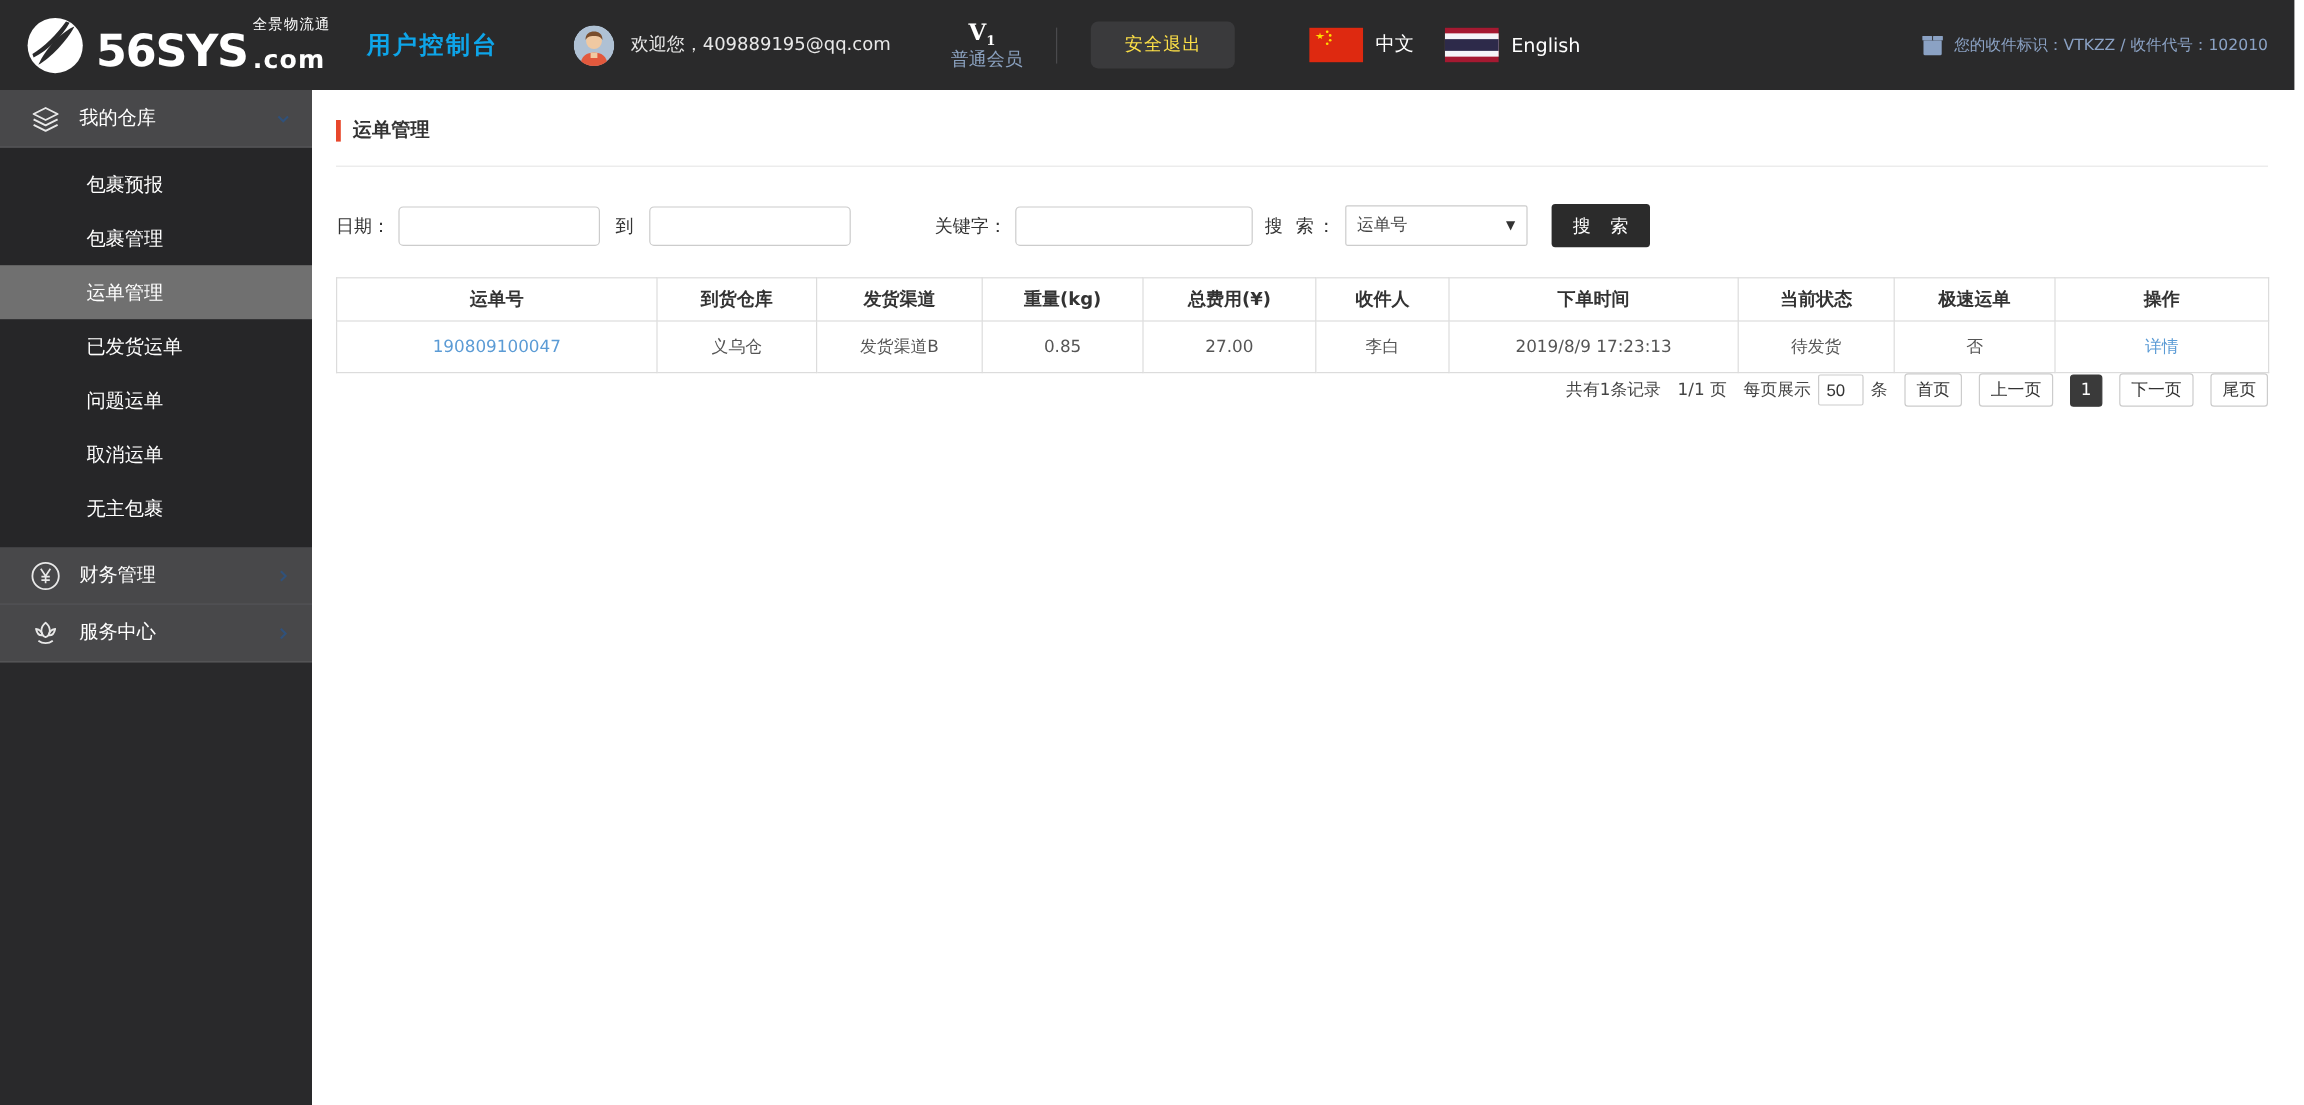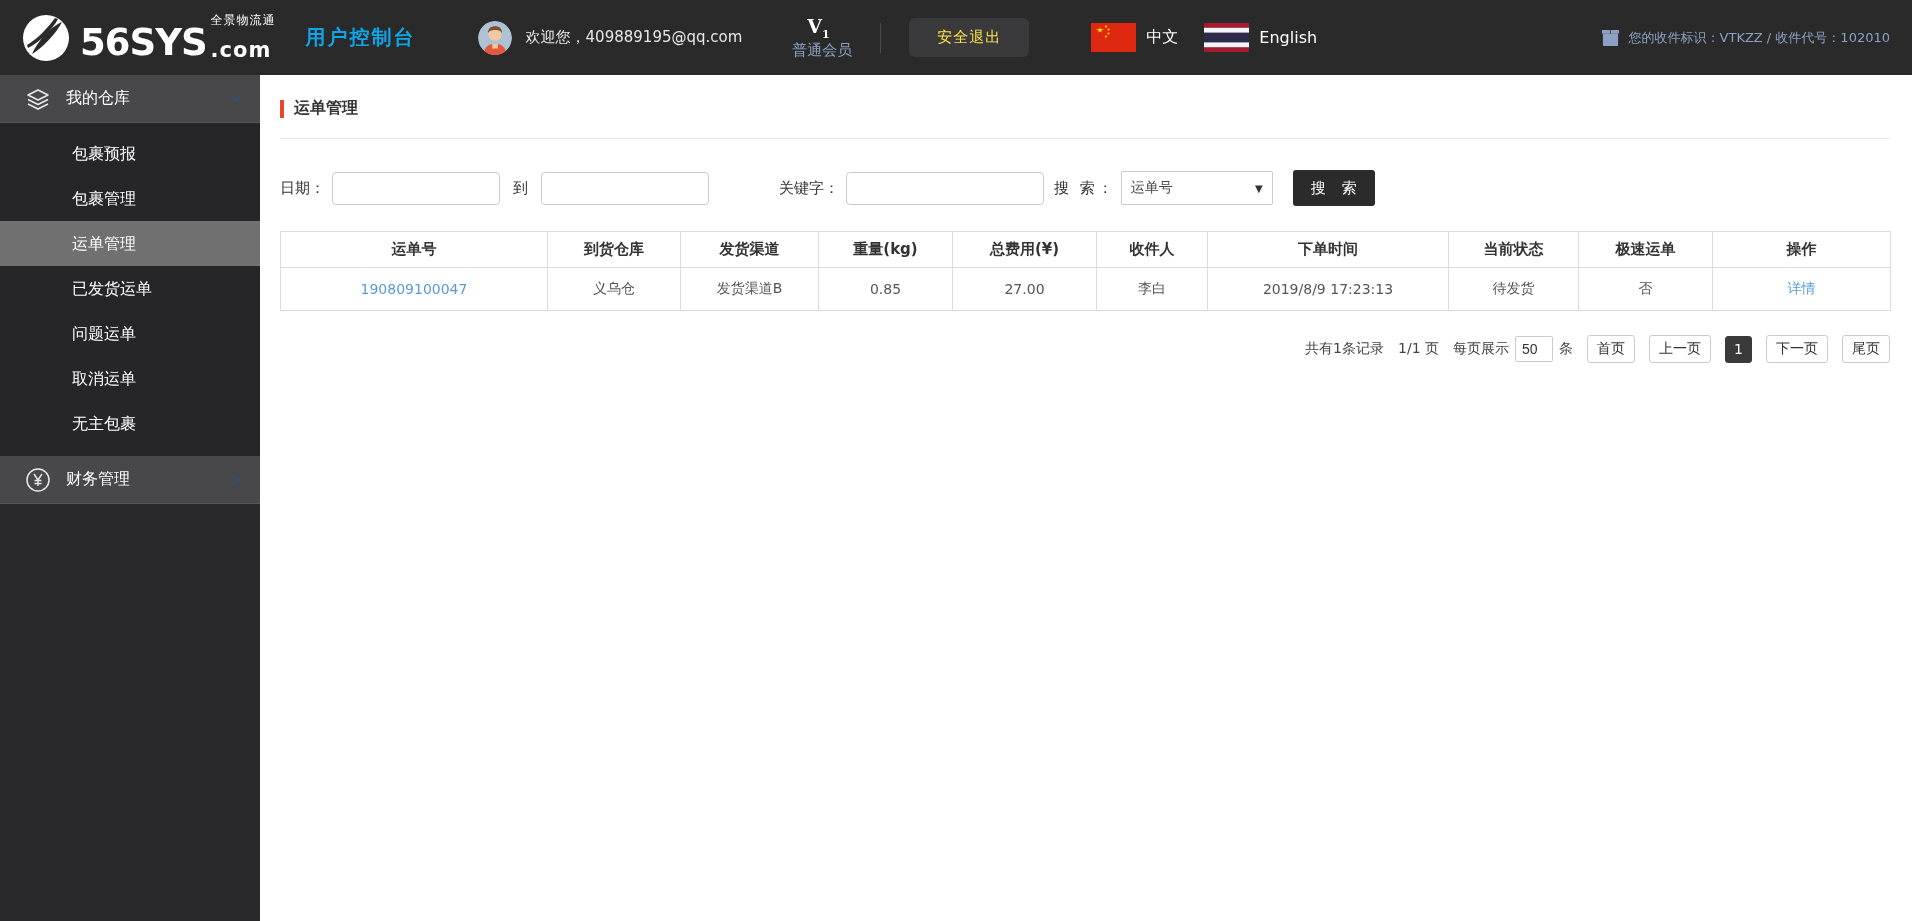--- a/index.html
+++ b/index.html
@@ -79,21 +79,21 @@
   .tab { font-size:15px; color:#333; margin-right:34px; padding:7px 15px; cursor:pointer; border-radius:3px; }
   .tab.active { background:#2b2b2b; color:#fff; }
 
   table.grid { width:1610px; margin-top:25px; border-collapse:collapse; table-layout:fixed; }
   table.grid th { height:36px; border:1px solid #dcdcdc; font-size:15px; color:#333;
     font-weight:bold; text-align:center; background:#fff; }
   table.grid td { height:43px; border:1px solid #dcdcdc; font-size:14px; color:#555;
     text-align:center; background:#fff; }
   .cell-link { color:#5b9bd5; cursor:pointer; text-decoration:none; }
 
-  .pagination { width:1610px; margin-top:24px; display:flex; justify-content:flex-end;
+  .pagination { width:1610px; display:flex; justify-content:flex-end;
     align-items:center; font-size:14px; color:#444; }
   .pg-text { margin-left:14px; }
   .pg-perpage-input { width:38px; height:26px; border:1px solid #ccc; border-radius:2px;
     text-align:left; padding-left:6px; font-size:14px; color:#333; margin:0 6px 0 6px; outline:none; }
   .pg-btn { border:1px solid #ccc; background:#fff; color:#333; font-size:14px;
     padding:4px 9px; border-radius:3px; margin-left:14px; cursor:pointer; }
   .pg-current { background:#3a3a3a; color:#fff; border:1px solid #3a3a3a; width:27px; height:27px;
     display:inline-flex; align-items:center; justify-content:center; border-radius:3px;
     margin-left:14px; font-size:14px; cursor:pointer; }
 </style>
@@ -198,20 +198,32 @@
       <circle cx="13" cy="13" r="11"></circle>
       <path d="M9 7 L13 13 L17 7 M13 13 L13 19 M9.5 13.5 H16.5 M9.5 16.5 H16.5" stroke-width="1.4"></path>
     </svg>
     <span class="sec-label">财务管理</span>
     <svg class="sec-chevron" viewBox="0 0 12 12" fill="none" stroke="#30517a" stroke-width="1.8">
       <path d="M4 2 L8 6 L4 10"></path>
     </svg>
   </div>
 
 
+  <div class="sec-row">
+    <svg class="sec-icon" viewBox="0 0 26 26" fill="none" stroke="#e8e8e8" stroke-width="1.5" stroke-linejoin="round">
+      <path d="M13 4 C15.5 6 16.5 8 16.5 10.5 C16.5 13.5 15 15.5 13 16 C11 15.5 9.5 13.5 9.5 10.5 C9.5 8 10.5 6 13 4 Z"></path>
+      <path d="M5 9 C8 9.5 10 11.5 10.5 14.5 C8 14.8 5.8 13 5 9 Z"></path>
+      <path d="M21 9 C18 9.5 16 11.5 15.5 14.5 C18 14.8 20.2 13 21 9 Z"></path>
+      <path d="M7 19 C9 20.5 11 21 13 21 C15 21 17 20.5 19 19"></path>
+    </svg>
+    <span class="sec-label">服务中心</span>
+    <svg class="sec-chevron" viewBox="0 0 12 12" fill="none" stroke="#30517a" stroke-width="1.8">
+      <path d="M4 2 L8 6 L4 10"></path>
+    </svg>
+  </div>
 </div>
 
 <div class="main">
 
   <div class="page-title-row">
     <span class="title-bar"></span>
     <span class="page-title">运单管理</span>
   </div>
   <div class="title-divider"></div>
 

